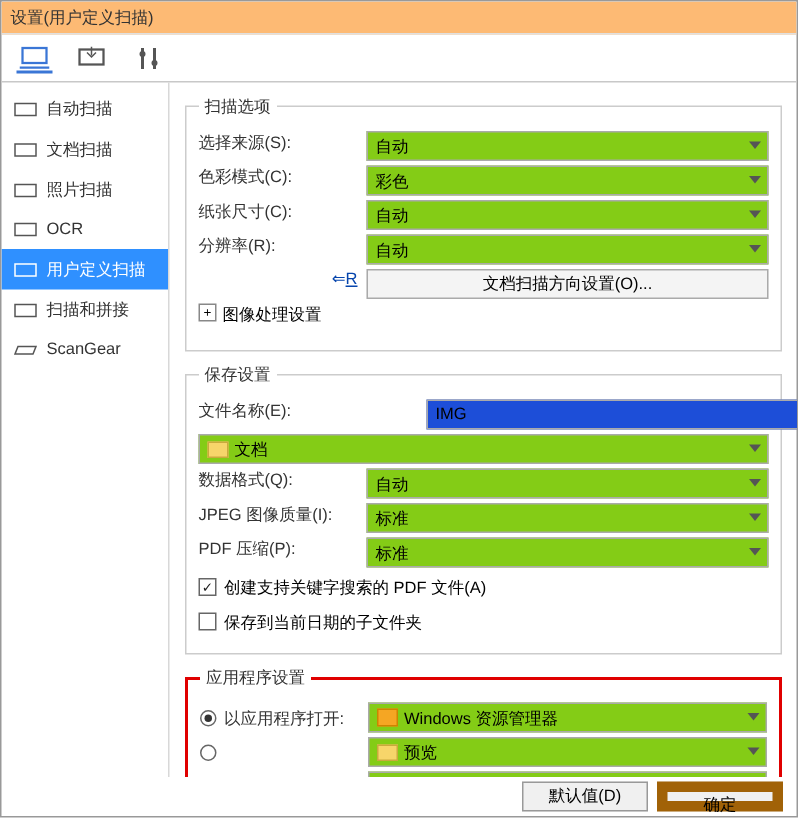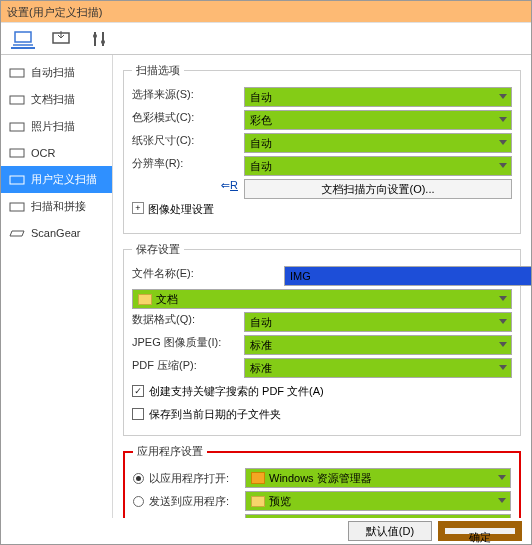--- a/index.html
+++ b/index.html
@@ -231,21 +231,20 @@
             <div class="select">
               <span class="orange"></span>
               <span>Windows 资源管理器</span>
               <span class="tri"></span>
             </div>
           </div>
         </div>
       <div class="row">
           <div class="lbl check">
             <span class="radio"></span>
-            <span>发送到应用程序:</span>
           </div>
         <div class="val">
             <div class="select">
               <span class="folder"></span>
               <span>预览</span>
               <span class="tri"></span>
             </div>
           </div>
         </div>
       <div class="row">

